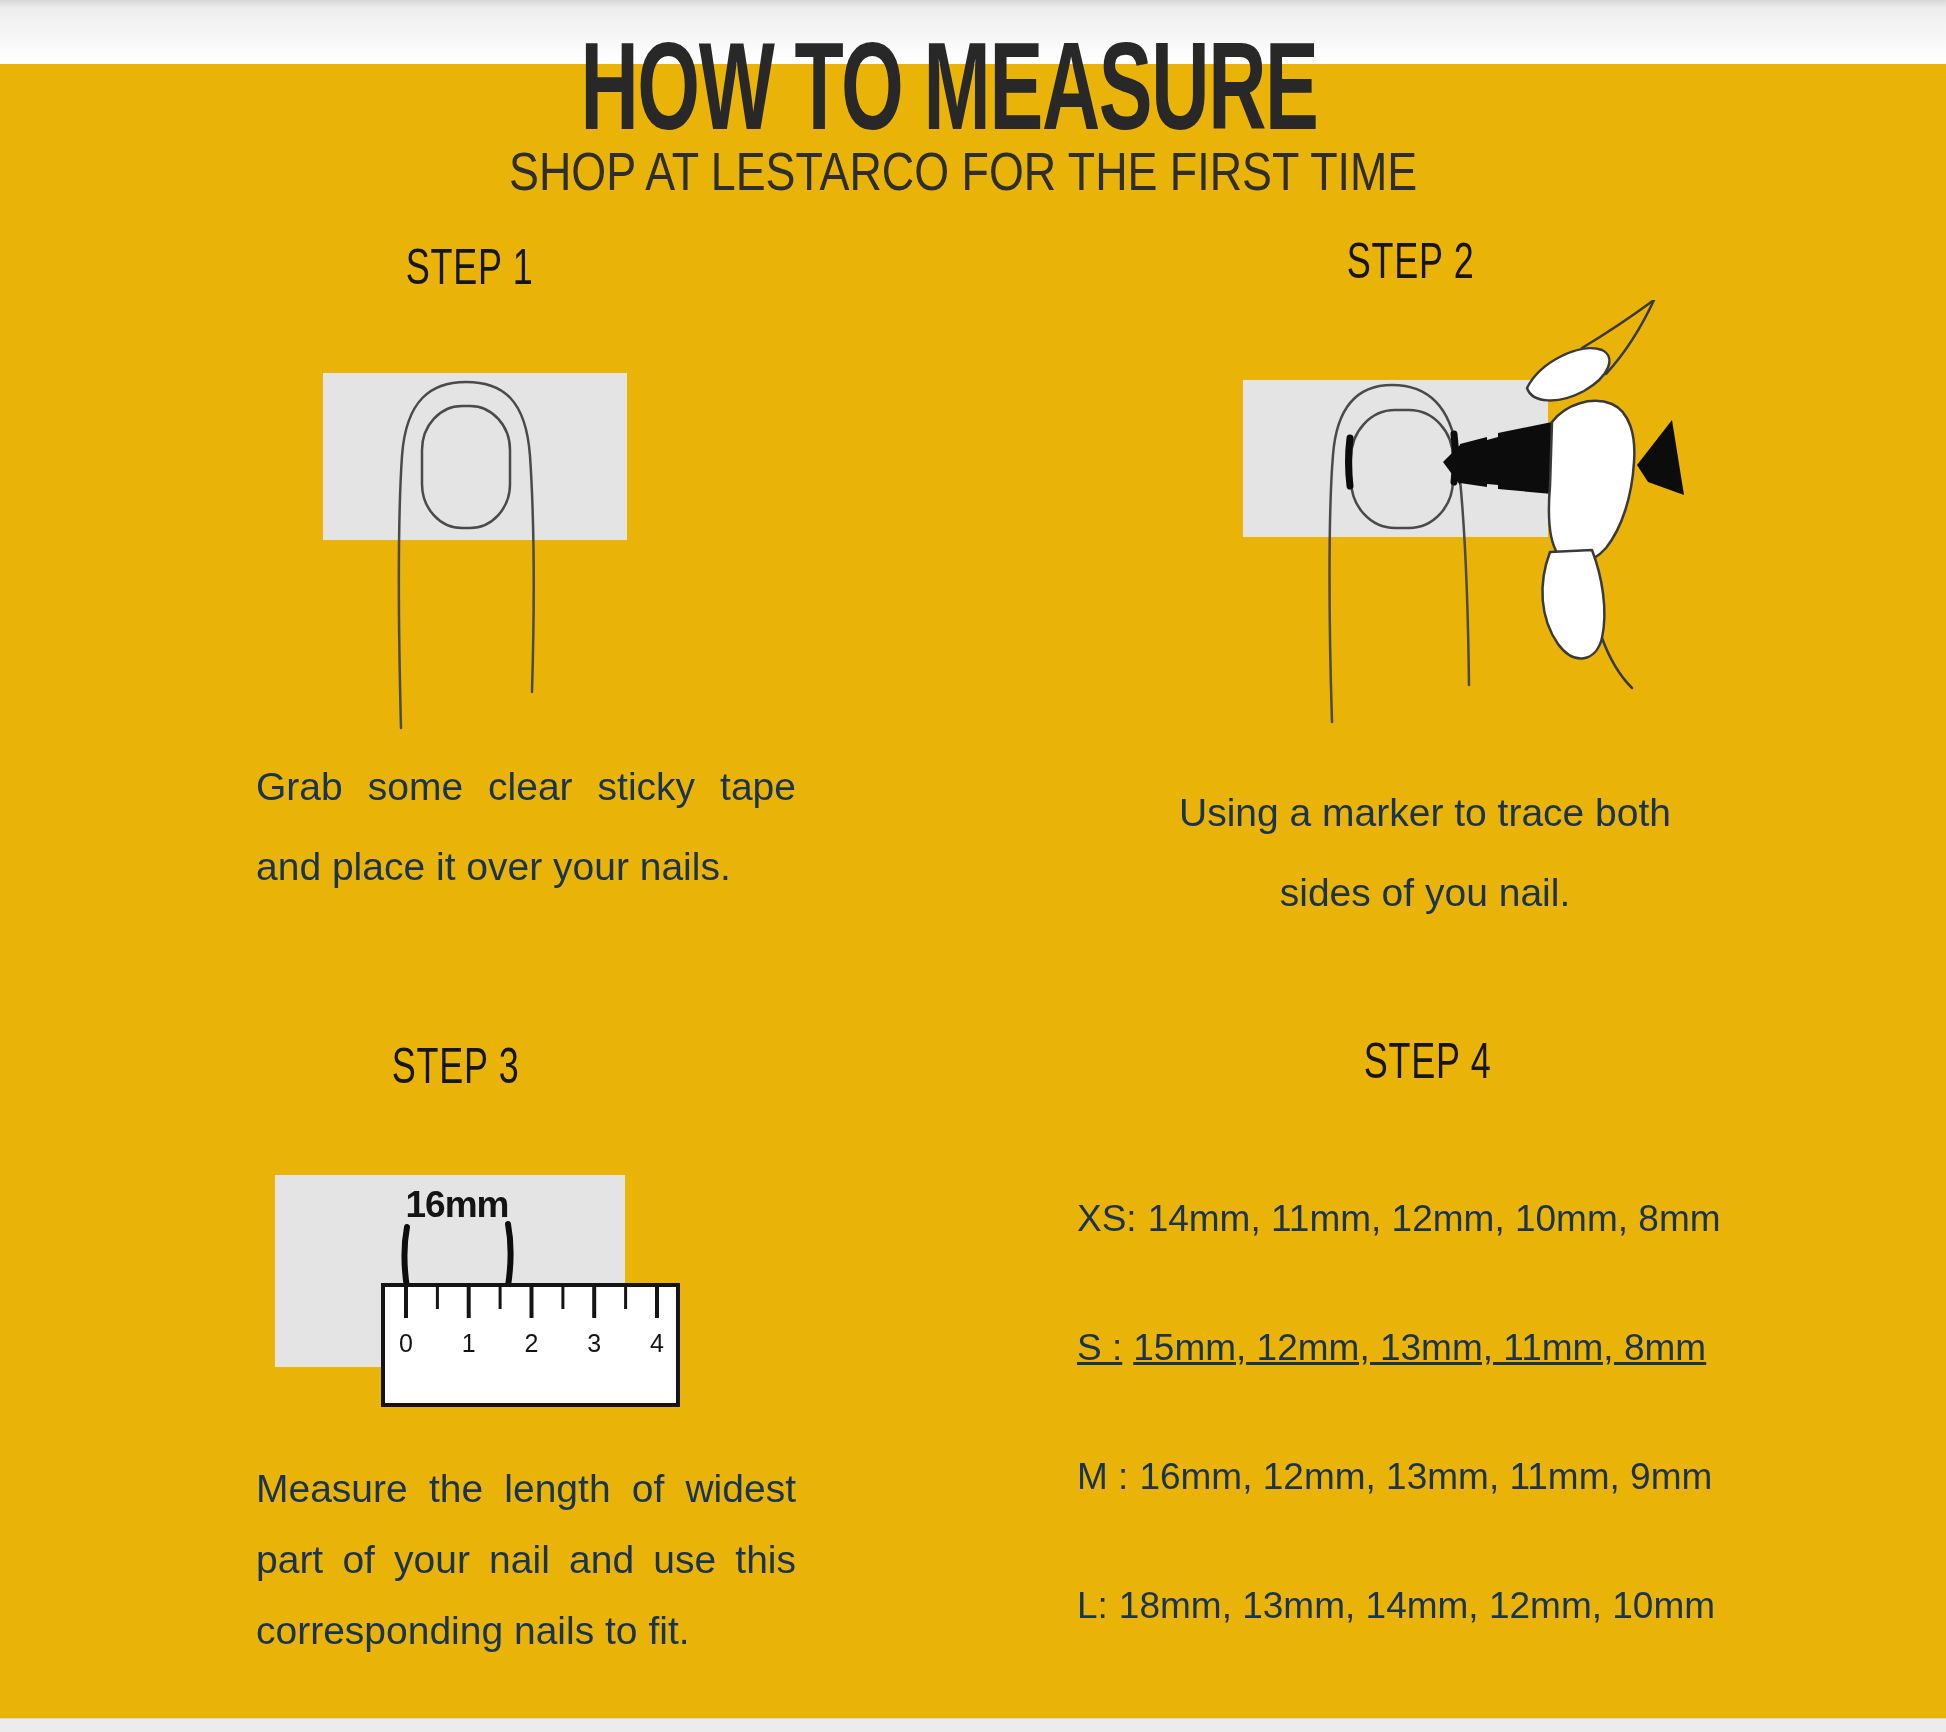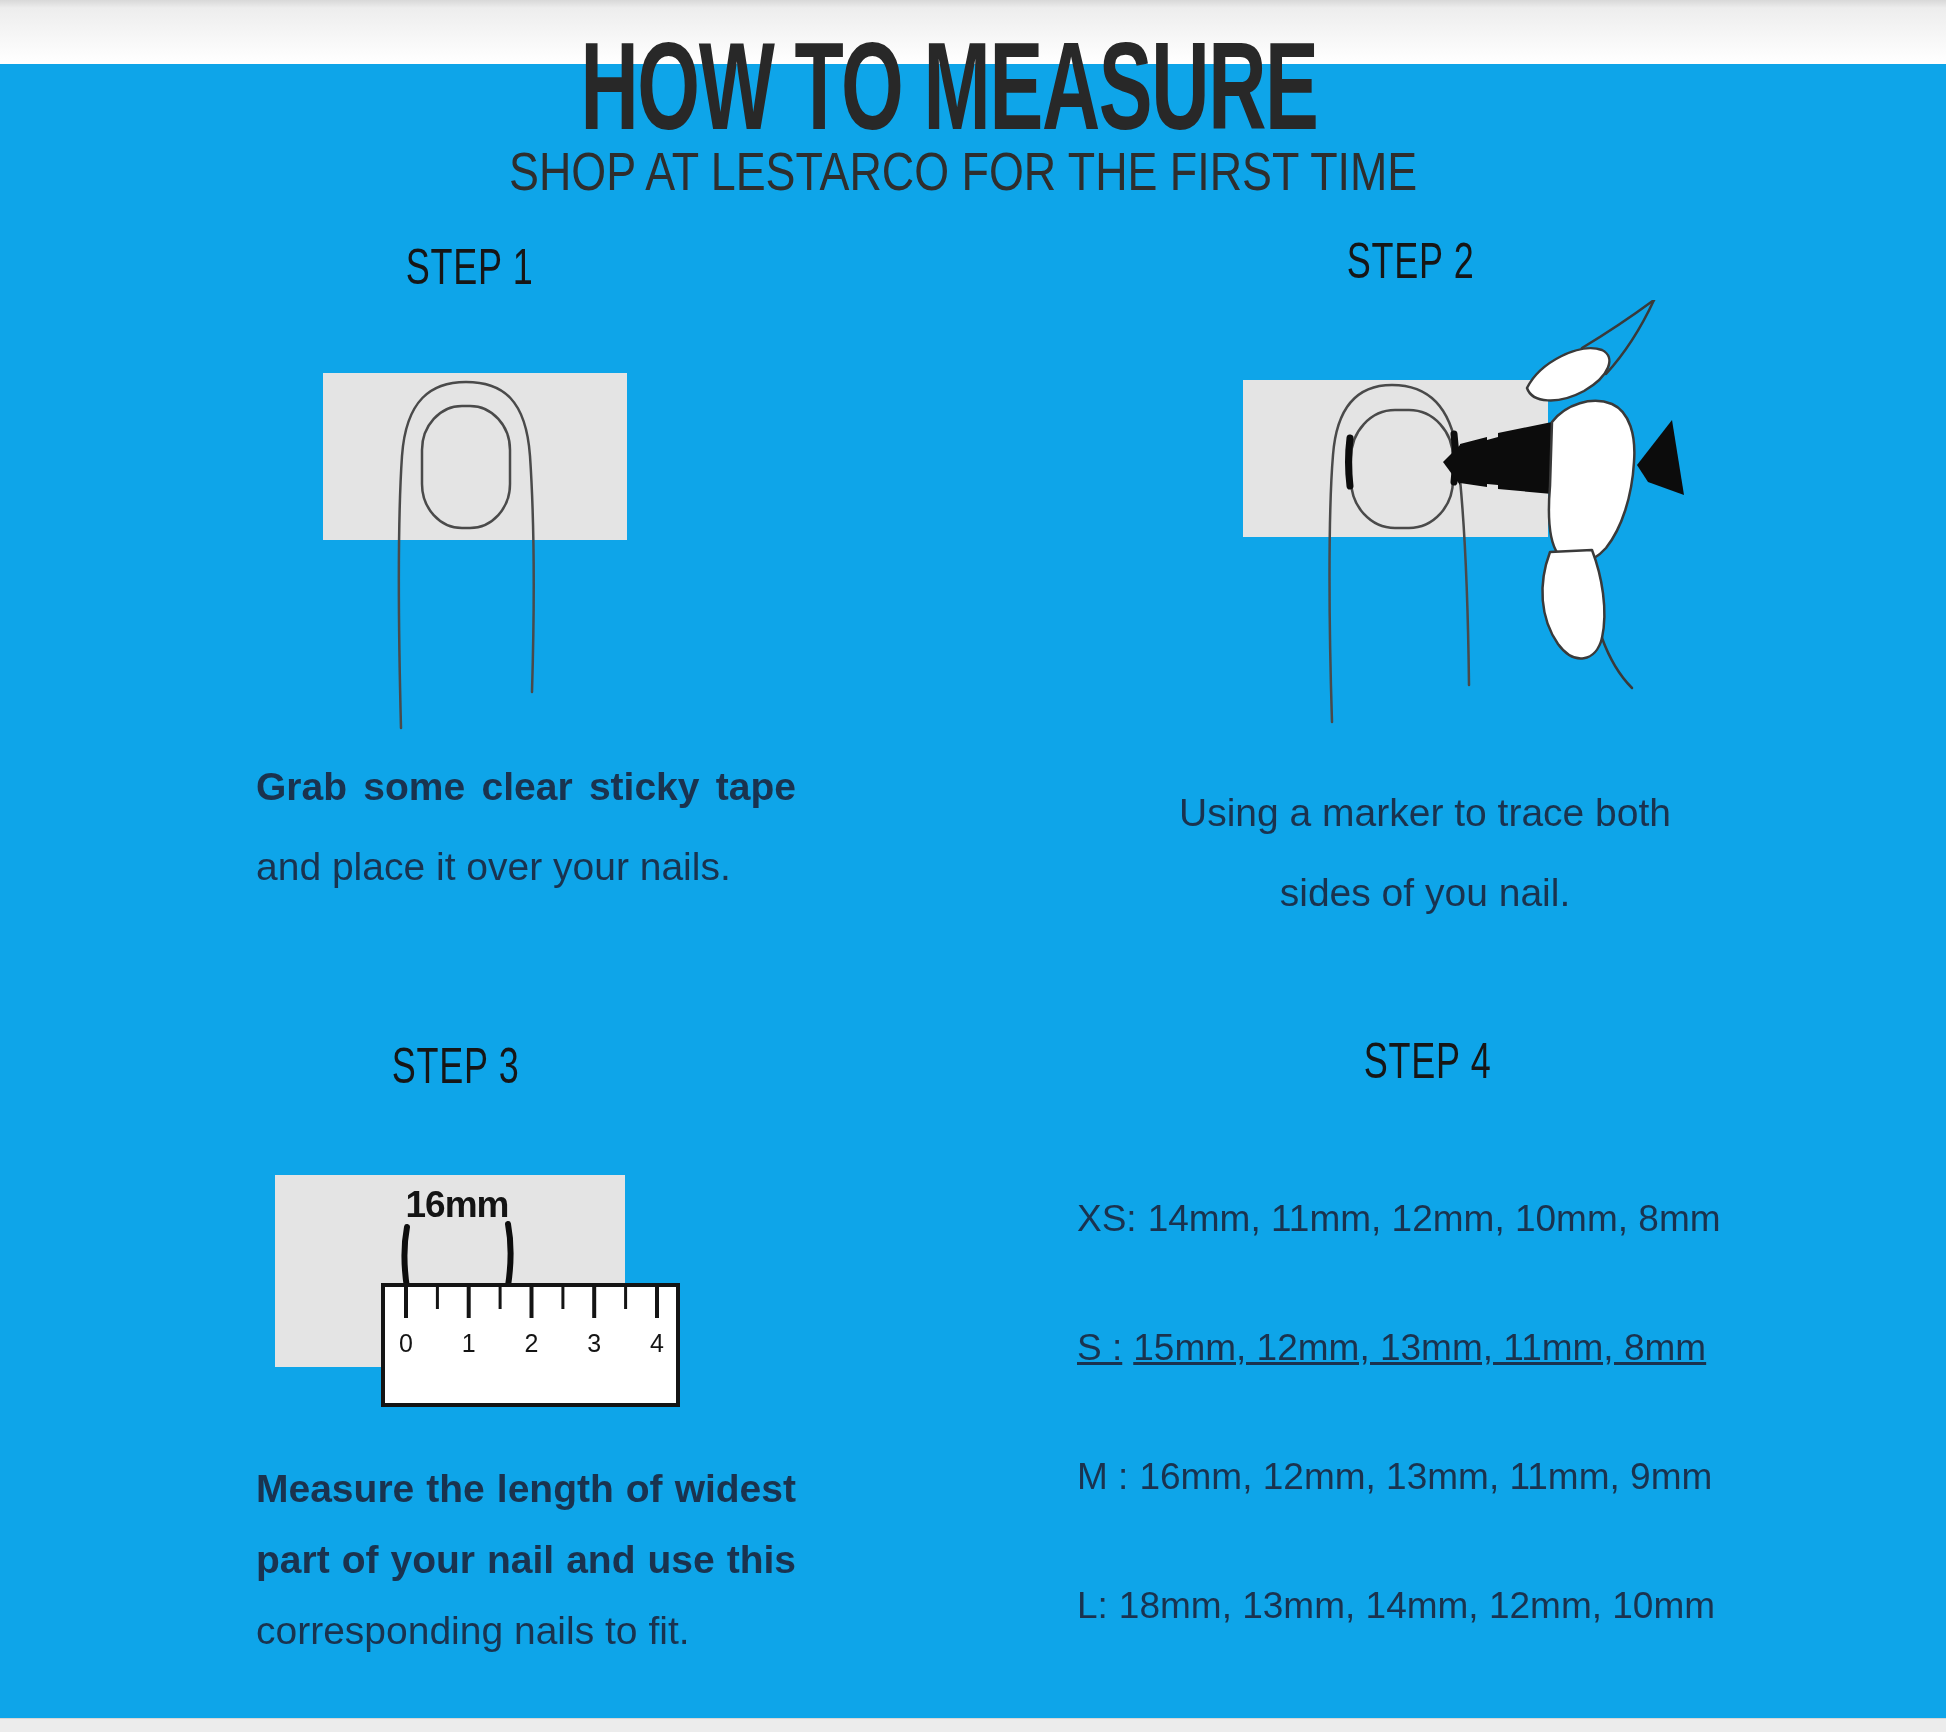--- a/index.html
+++ b/index.html
@@ -1,18 +1,18 @@
 <!DOCTYPE html>
 <html><head>
 <meta charset="utf-8">
 <style>
   html,body { margin:0; padding:0; background:#ffffff; }
   #canvas {
     position:relative; width:1946px; height:1732px; overflow:hidden;
-    background:#0ea5e9; font-family:"Liberation Sans", sans-serif;
+    background:#eab308; font-family:"Liberation Sans", sans-serif;
   }
   .top-fade {
     position:absolute; top:0; left:0; right:0; height:64px;
     background:linear-gradient(180deg,#d8d8d8 0px,#ededed 8px,#ffffff 62px);
   }
   .bottom-bar {
     position:absolute; bottom:0; left:0; right:0; height:13px;
     background:#ececec; border-top:1px solid #d6d6d6;
   }
   .title { position:absolute; top:24px; left:0; width:100%; text-align:center;
@@ -36,21 +36,21 @@
   }
   .step1-h { left:270px; top:242px; }
   .step2-h { left:1211px; top:236px; }
   .step3-h { left:256px; top:1041px;text-decoration:underline; }
   .step4-h { left:1228px; top:1036px;text-align:center; }
 
   .para { position:absolute; color:#1a334f; font-size:39px; }
   .p1 { left:256px; top:747px; width:540px; line-height:80px; }
   .p2 { left:1080px; top:773px; width:690px; line-height:80px; text-align:center; }
   .p3 { left:256px; top:1453px; width:540px; line-height:71px; }
-  .jline { text-align:justify; text-align-last:justify;font-weight:bold; }
+  .jline { text-align:justify; text-align-last:justify; }
 
   .size-row { position:absolute; left:1077px; width:700px; text-align:left;
               font-size:37px; color:#1a334f; white-space:nowrap; }
   .size-row .size-label { margin-right:11px; }
   .row-xs { top:1198px; } .row-s { top:1327px;text-decoration:underline; } .row-m { top:1456px; } .row-l { top:1585px; }
 
   .illus { position:absolute; }
   .svg1 { left:300px; top:360px; }
   .svg2 { left:1220px; top:300px; }
   .svg3 { left:270px; top:1170px; }

